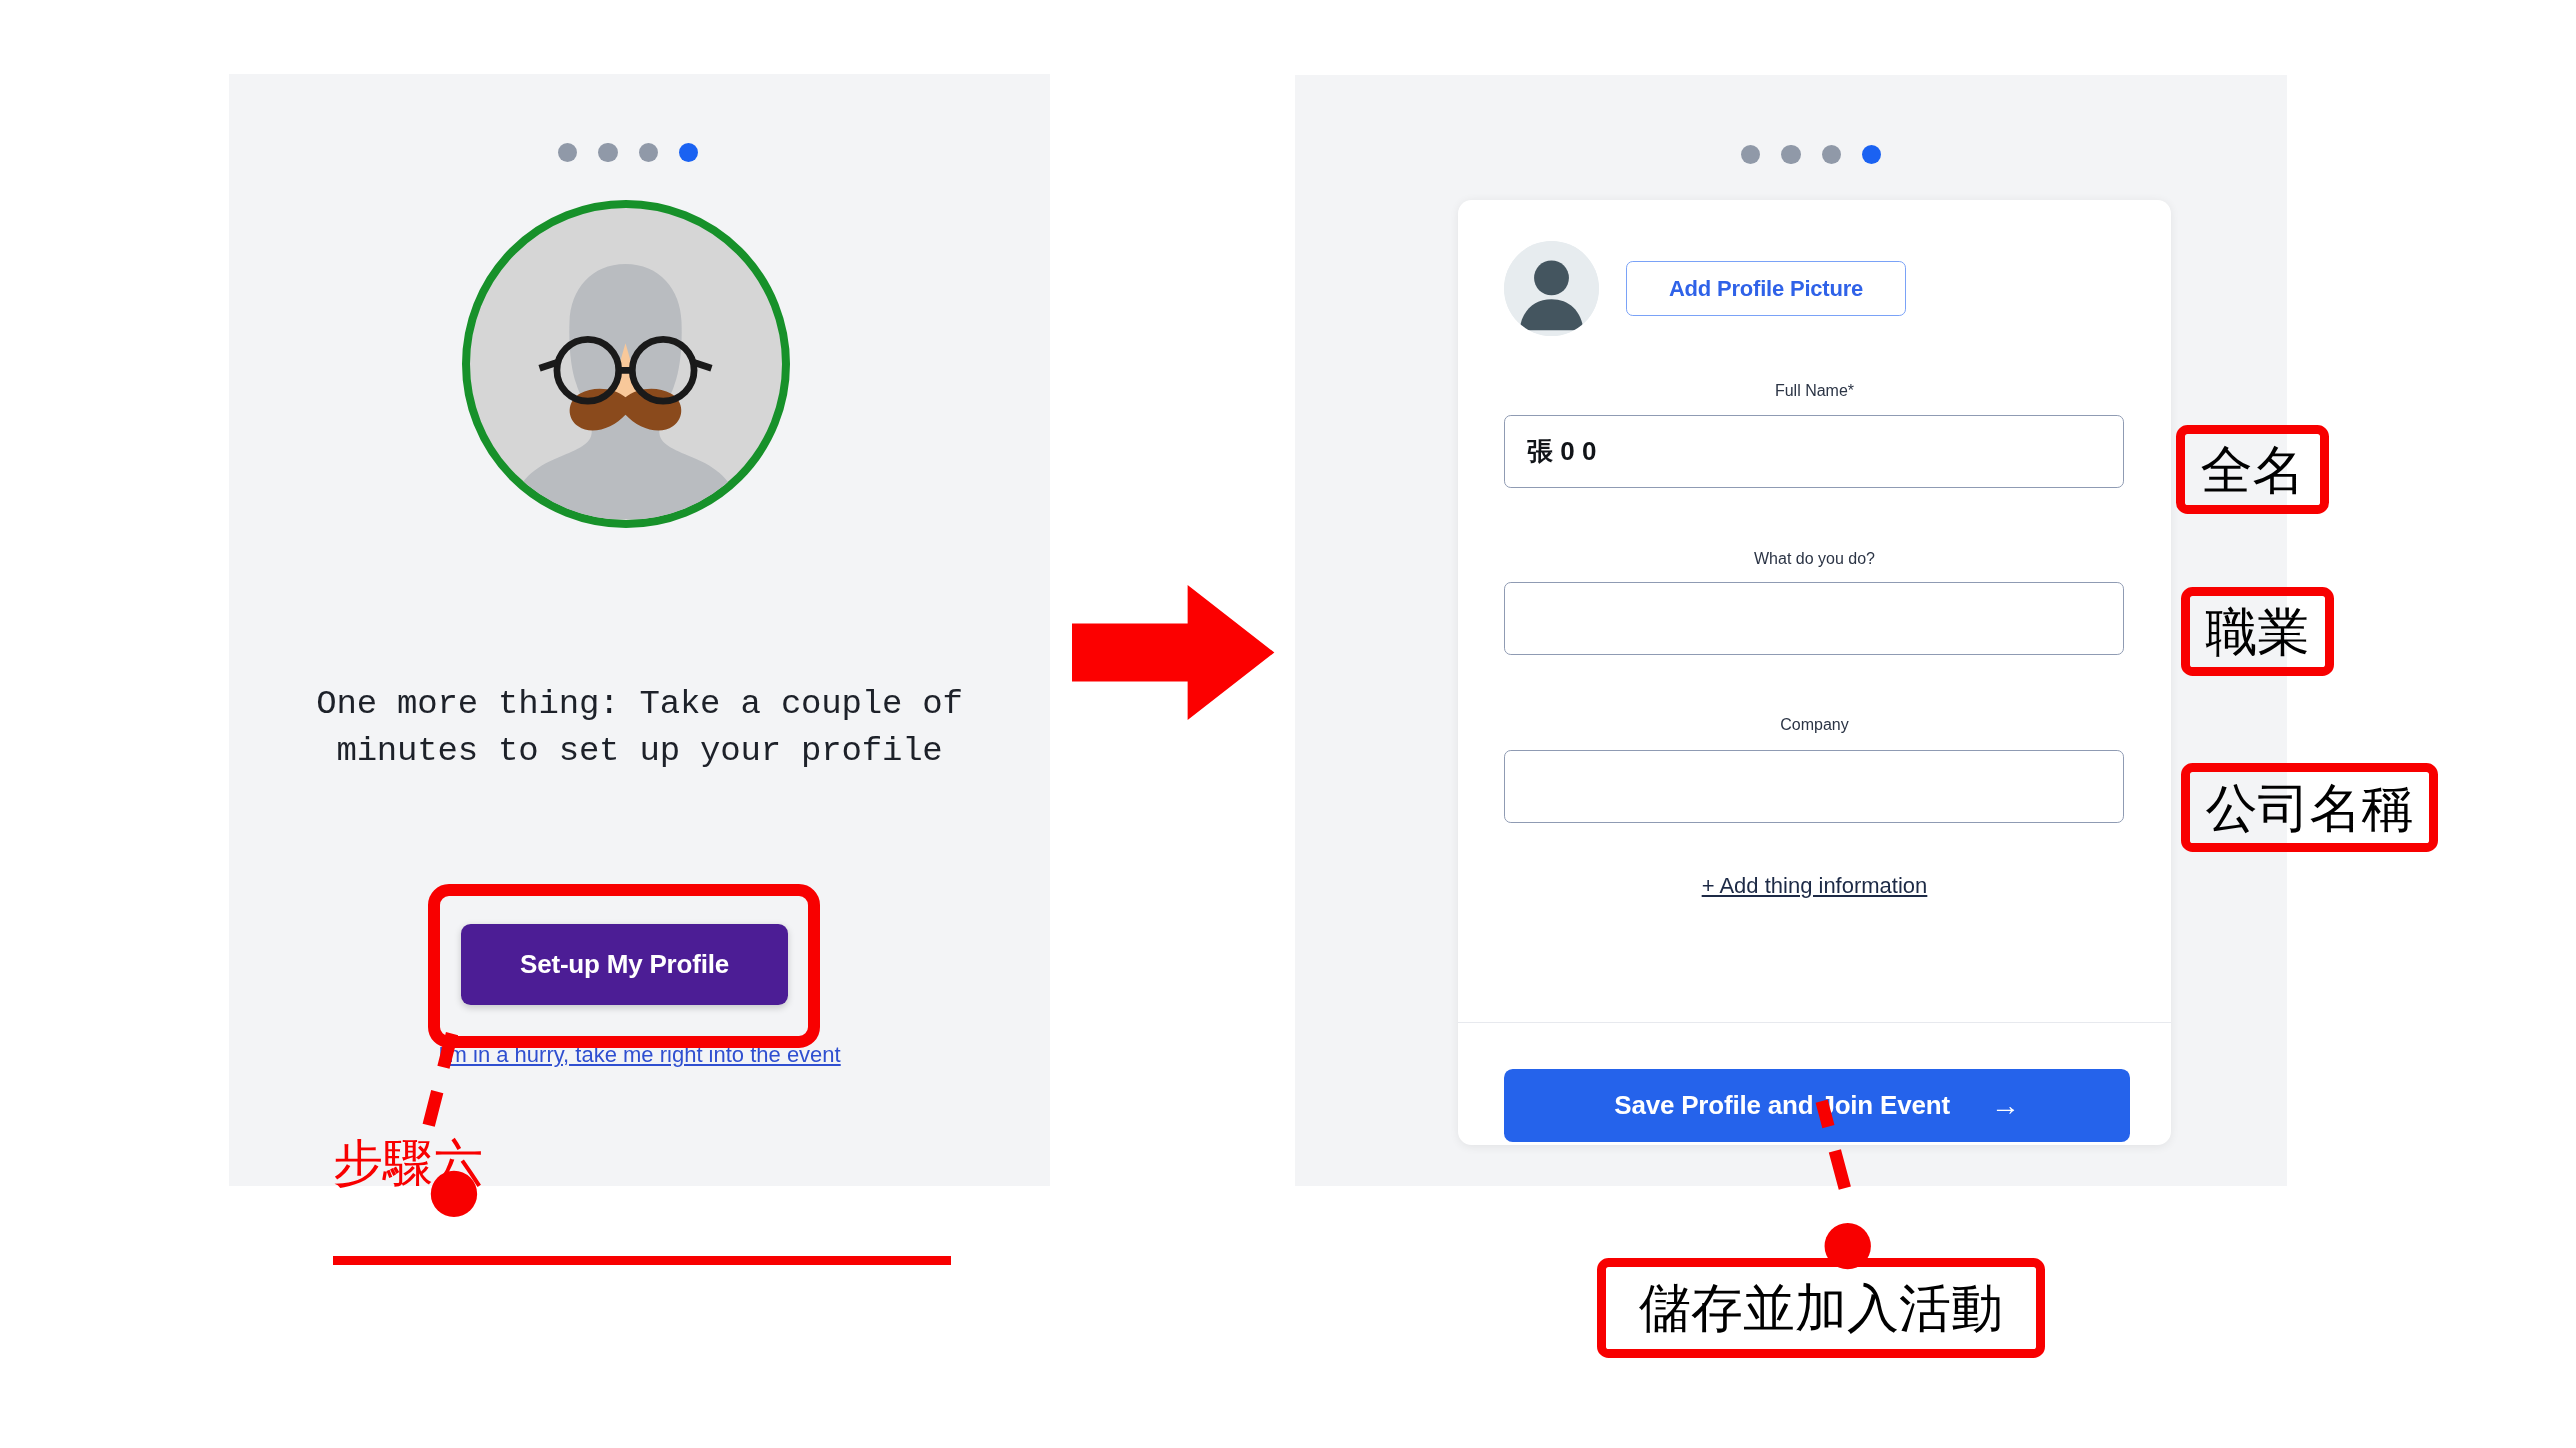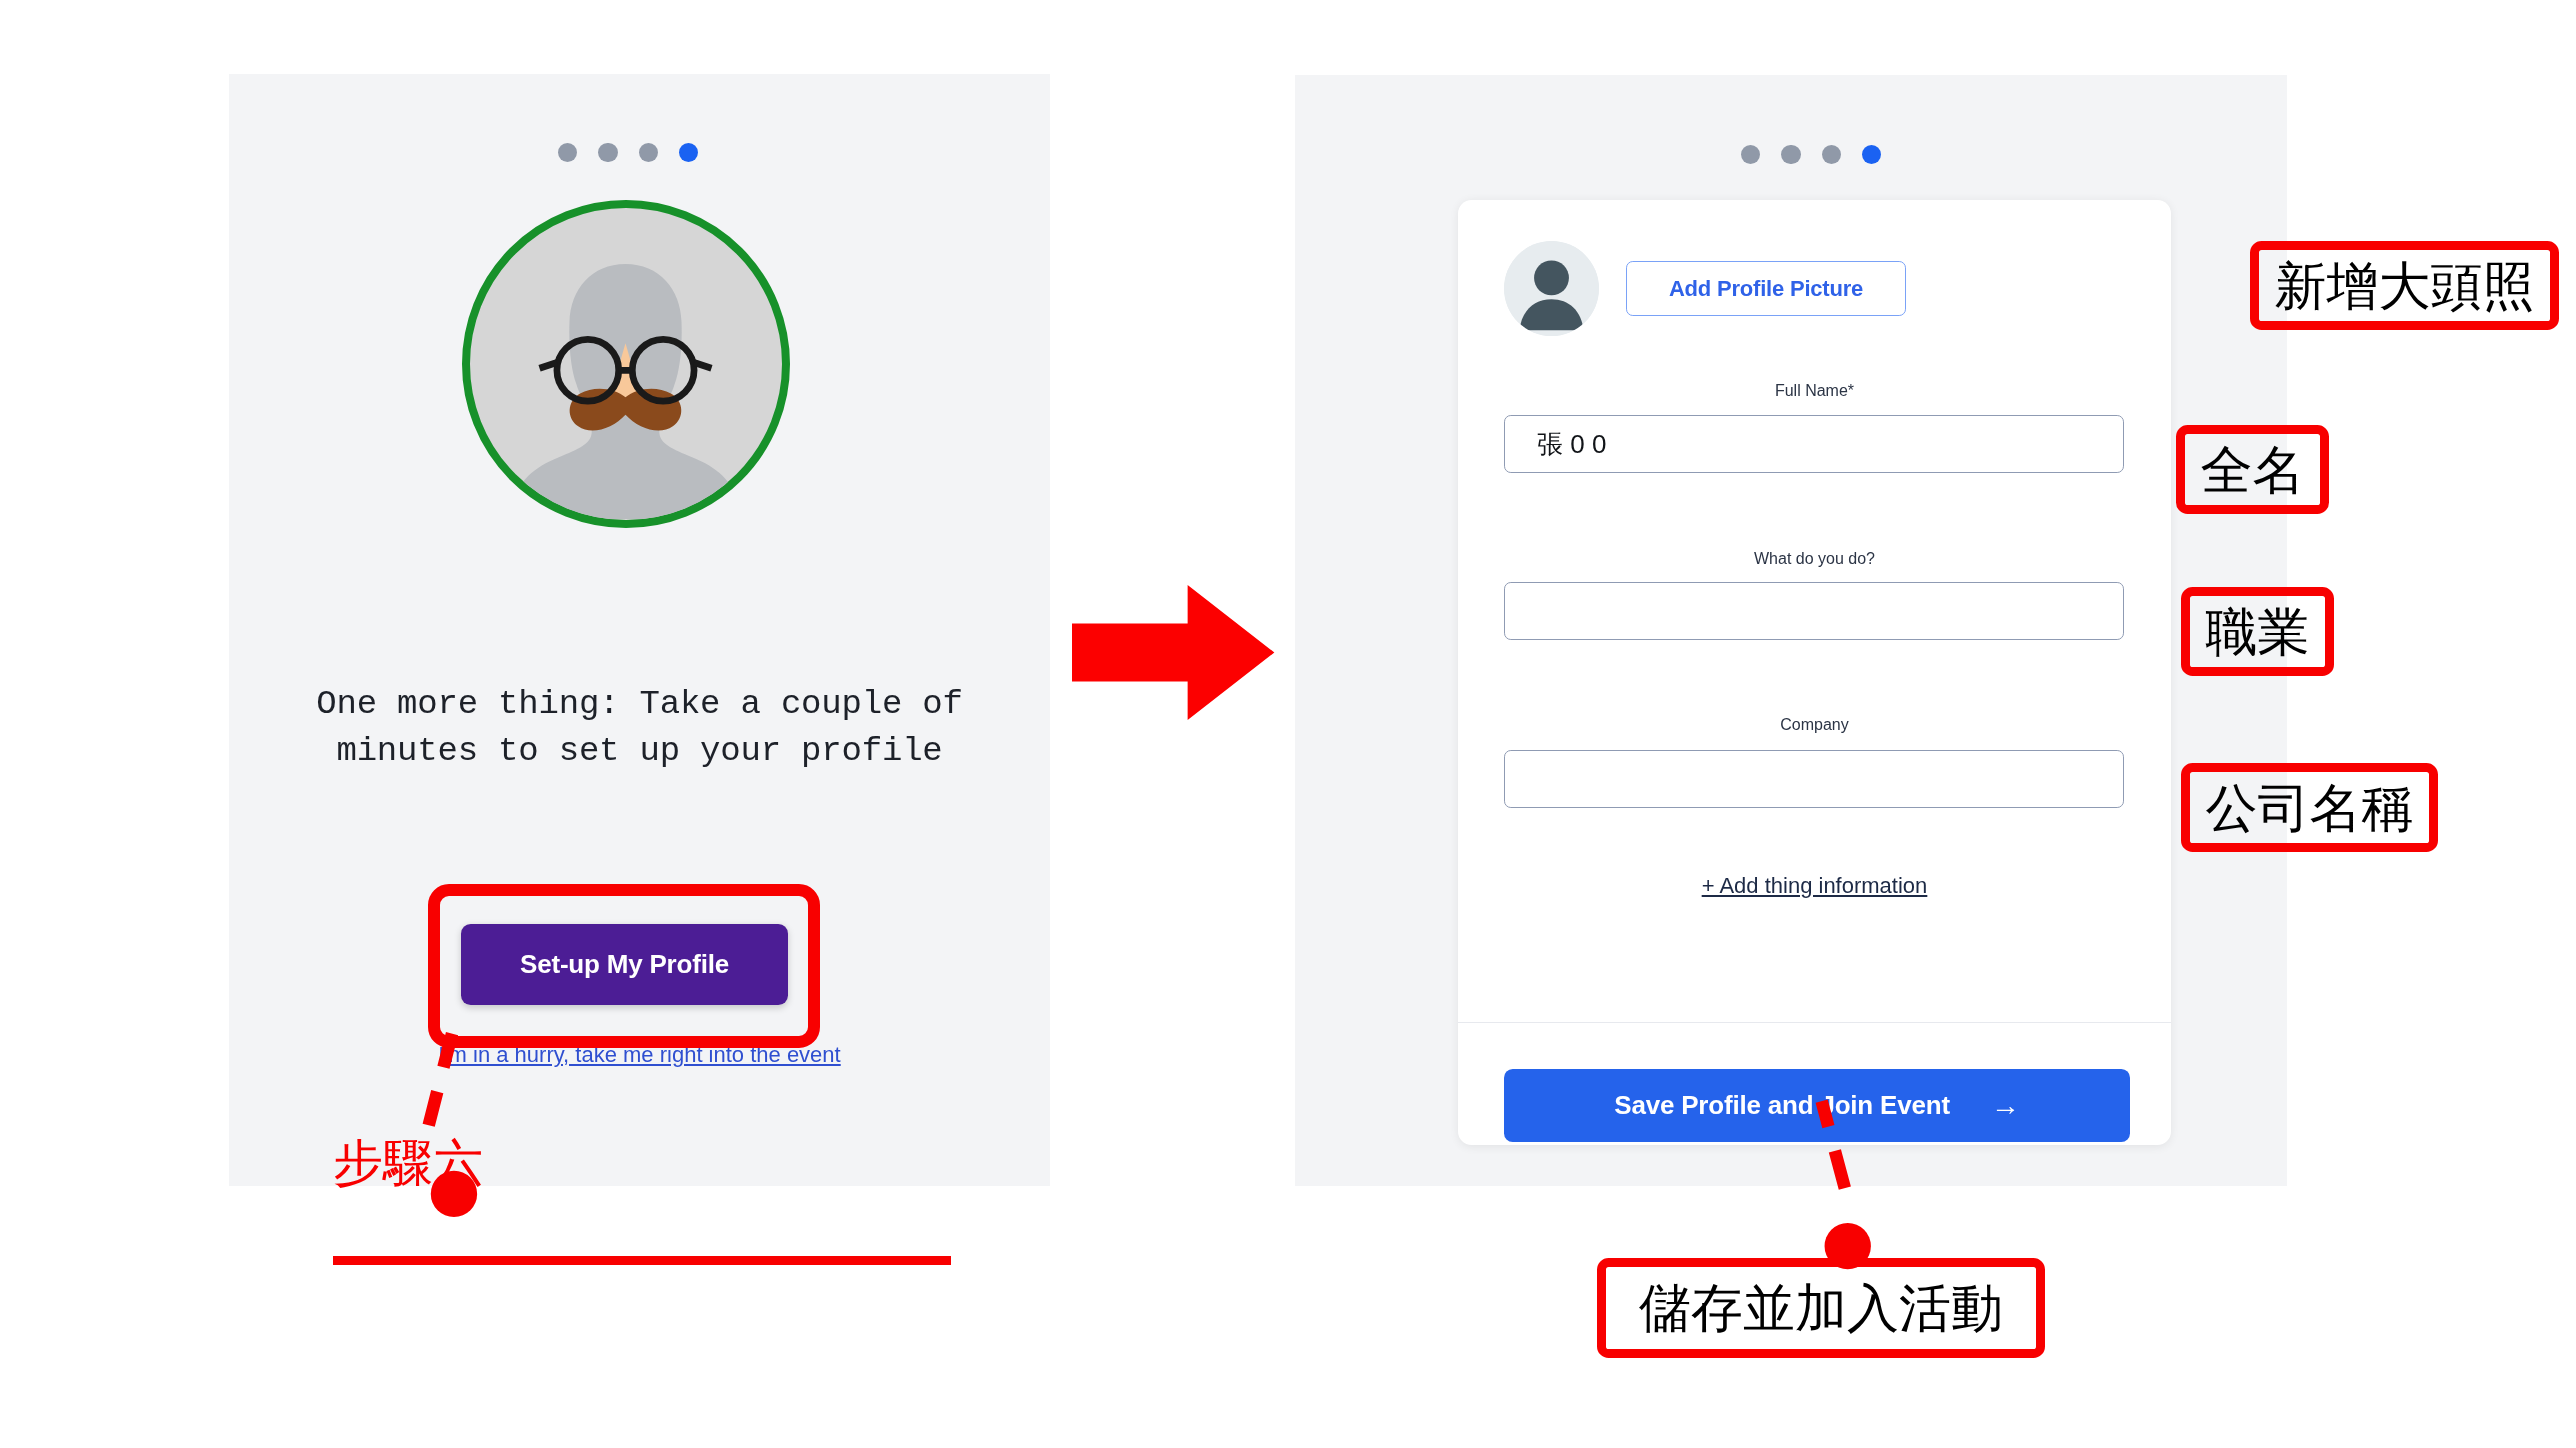--- a/index.html
+++ b/index.html
@@ -125,29 +125,30 @@
     letter-spacing: -0.2px;
   }
 
   .field-label {
     position: absolute; left: 0; width: 100%;
     text-align: center;
     font-size: 16px; color: #2b3445; font-weight: 400;
   }
   .field-input {
     position: absolute; left: 46px;
-    width: 620px; height: 58px;
+    width: 620px; height: 73px;
     border: 1.9px solid #8f9bb3;
     border-radius: 6.8px;
     background: #ffffff;
     font-size: 26px;
     color: #111418;
-    padding: 0 32px;
+    padding: 0 22px;
     font-family: "Liberation Sans", "DejaVu Sans", sans-serif;
     outline: none;
+    font-weight: bold;
   }
   #label-fullname { top: 182px; }
   #input-fullname { top: 215px; }
   #label-whatdo   { top: 350px; }
   #input-whatdo   { top: 382px; }
   #label-company  { top: 516px; }
   #input-company  { top: 550px; }
 
   #add-more-link {
     position: absolute; left: 0; top: 673px; width: 100%;
@@ -323,20 +324,19 @@
         <span id="save-arrow">→</span>
       </button>
     </div>
   </div>
 
   <svg id="save-leader" width="2576" height="1449" style="position:absolute;left:0;top:0;pointer-events:none;" viewBox="0 0 2667 1500">
     <path d="M1910 1230 L1886 1140" stroke="#f80000" stroke-width="13" fill="none" stroke-dasharray="40 26" stroke-linecap="butt"></path>
     <circle cx="1913" cy="1290" r="24" fill="#f80000"></circle>
   </svg>
 
-  <div class="callout" id="callout-picture">新增大頭照</div>
   <div class="callout" id="callout-name">全名</div>
   <div class="callout" id="callout-job">職業</div>
   <div class="callout" id="callout-company">公司名稱</div>
   <div class="callout" id="callout-save">儲存並加入活動</div>
 
 </div>
 
 
 </body></html>

